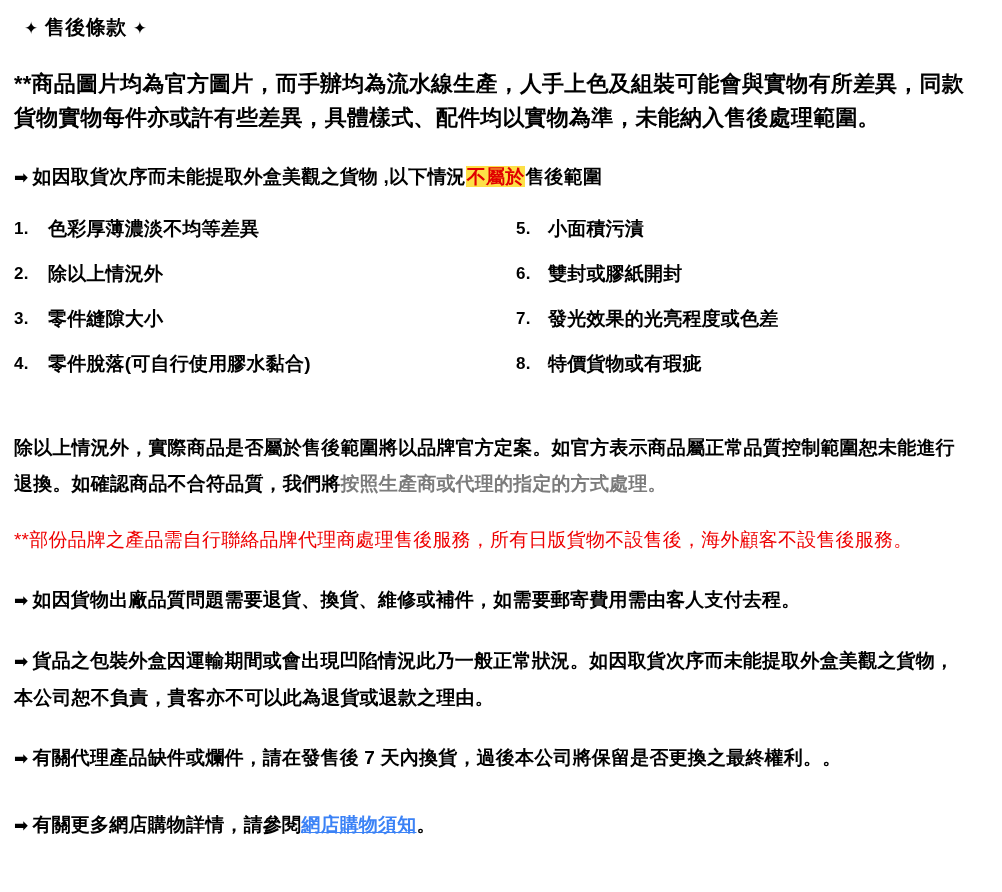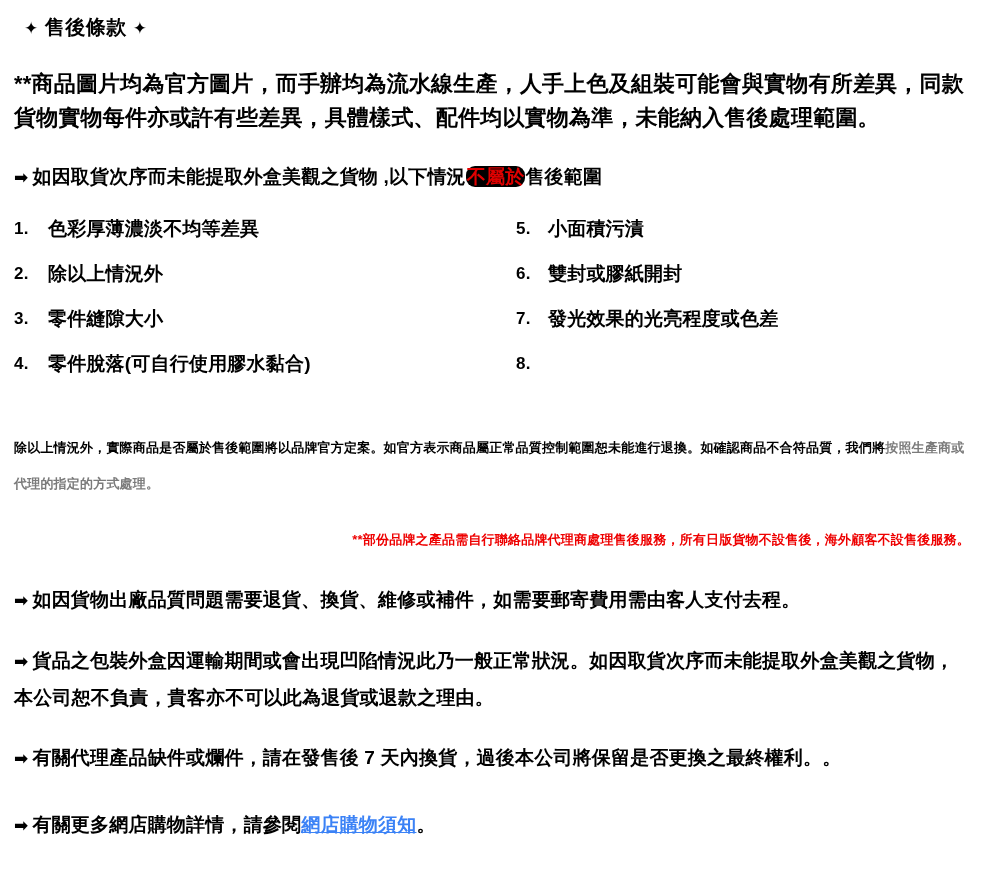--- a/index.html
+++ b/index.html
@@ -44,25 +44,24 @@
     font-weight: bold;
     line-height: 32px;
     margin-top: 26px;
     letter-spacing: 0.2px;
   }
   .arrow {
     font-size: 17px;
     margin-right: 4px;
   }
   .hl {
-    background: #000000;
+    background: #fde047;
     color: #e00000;
     font-weight: bold;
     padding: 0 1px;
-    border-radius: 9px;
   }
   .list-wrap {
     display: flex;
     margin-top: 22px;
   }
   .col {
     width: 50%;
   }
   .col.right {
     padding-left: 12px;
@@ -81,31 +80,30 @@
     flex: 0 0 34px;
     font-size: 17px;
   }
   .col.right .li .num {
     width: 32px;
     flex: 0 0 32px;
     text-align: left;
     padding-left: 12px;
   }
   .block {
-    font-size: 13px;
+    font-size: 19px;
     font-weight: bold;
     line-height: 36px;
     letter-spacing: 0.2px;
   }
   .block.spaced { margin-top: 34px; }
   .gray { color: #7b7b7b; }
   .red {
     color: #ee0000;
-    font-weight: bold;
-    text-align: right;
+    font-weight: normal;
   }
   .block.red-block {
     margin-top: 20px;
     line-height: 36px;
   }
   .note {
     font-size: 19px;
     font-weight: bold;
     line-height: 48px;
     margin-top: 18px;
@@ -160,20 +158,21 @@
       <div class="li">
         <span class="num">6.</span>
         <span>雙封或膠紙開封</span>
       </div>
       <div class="li">
         <span class="num">7.</span>
         <span>發光效果的光亮程度或色差</span>
       </div>
       <div class="li">
         <span class="num">8.</span>
+        <span>特價貨物或有瑕疵</span>
       </div>
     </div>
   </div>
 
   <div class="block spaced">
     <span>除以上情況外，實際商品是否屬於售後範圍將以品牌官方定案。如官方表示商品屬正常品質控制範圍恕未能進行退換。如確認商品不合符品質，我們將</span><span class="gray">按照生產商或代理的指定的方式處理。</span>
   </div>
 
   <div class="block red-block red">**部份品牌之產品需自行聯絡品牌代理商處理售後服務，所有日版貨物不設售後，海外顧客不設售後服務。</div>
 

